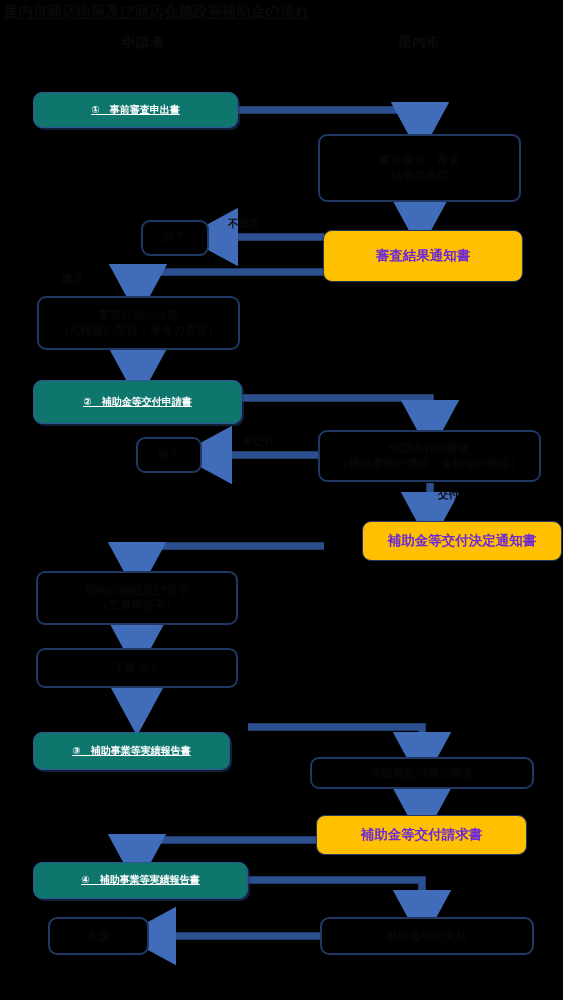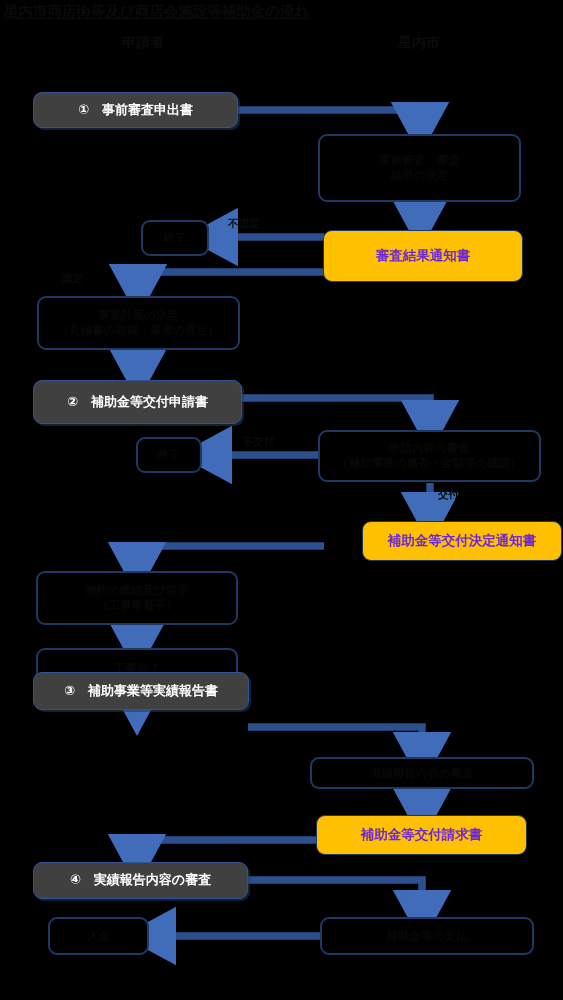--- a/index.html
+++ b/index.html
@@ -47,26 +47,27 @@
     box-sizing: border-box;
     display: flex;
     align-items: center;
     justify-content: center;
     text-align: center;
     border-radius: 9px;
     line-height: 1.28;
     white-space: pre-line;
   }
   .node.blue {
-    background: #404040;
+    background: #0f766e;
     border: 1.6px solid #2f5597;
     color: #ffffff;
-    font-size: 13px;
+    font-size: 10px;
     font-weight: 600;
     box-shadow: 2px 2px 0 rgba(31,56,100,0.55);
+    text-decoration: underline;
   }
   .node.amber {
     background: #ffc000;
     border: 1.6px solid #1f3864;
     color: #6d28d9;
     font-size: 13.5px;
     font-weight: 700;
   }
   .node.dark {
     background: #000000;
@@ -175,25 +176,25 @@
 
   <div class="node dark small" style="left:136px; top:437px; width:66px; height:36px;">終了</div>
 
   <div class="node amber" style="left:326px; top:521px; width:200px; height:40px;margin-left:36px;">補助金等交付決定通知書</div>
 
   <div class="node dark" style="left:36px; top:571px; width:202px; height:54px;">契約の締結及び着手
 （工事等着手）</div>
 
   <div class="node dark" style="left:36px; top:648px; width:202px; height:40px;">工事完了</div>
 
-  <div class="node blue" style="left:33px; top:672px; width:216px; height:38px;">③　補助事業等実績報告書</div>
+  <div class="node blue" style="left:33px; top:732px; width:197px; height:38px;">③　補助事業等実績報告書</div>
 
   <div class="node dark" style="left:310px; top:757px; width:224px; height:32px;">実績報告内容の審査</div>
 
   <div class="node amber" style="left:316px; top:815px; width:211px; height:40px;">補助金等交付請求書</div>
 
-  <div class="node blue" style="left:33px; top:862px; width:215px; height:37px;">④　実績報告内容の審査</div>
+  <div class="node blue" style="left:33px; top:862px; width:215px; height:37px;">④　補助事業等実績報告書</div>
 
   <div class="node dark" style="left:48px; top:917px; width:101px; height:38px;">入金</div>
 
   <div class="node dark" style="left:320px; top:917px; width:214px; height:38px;">補助金等の支払</div>
 
 </div>
 
 </body></html>

